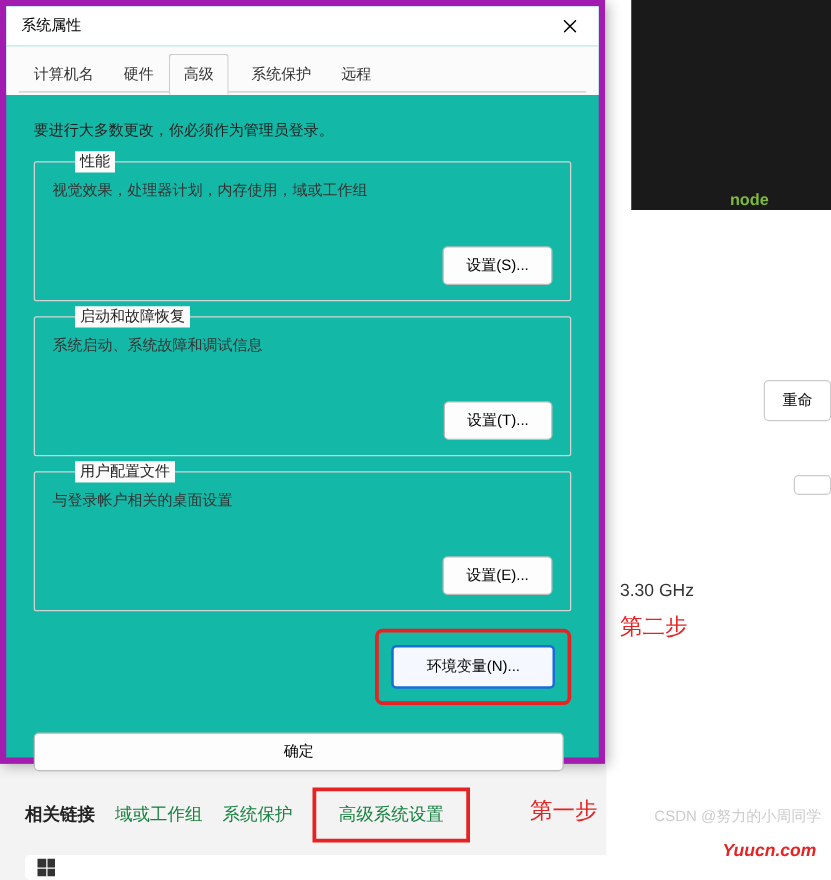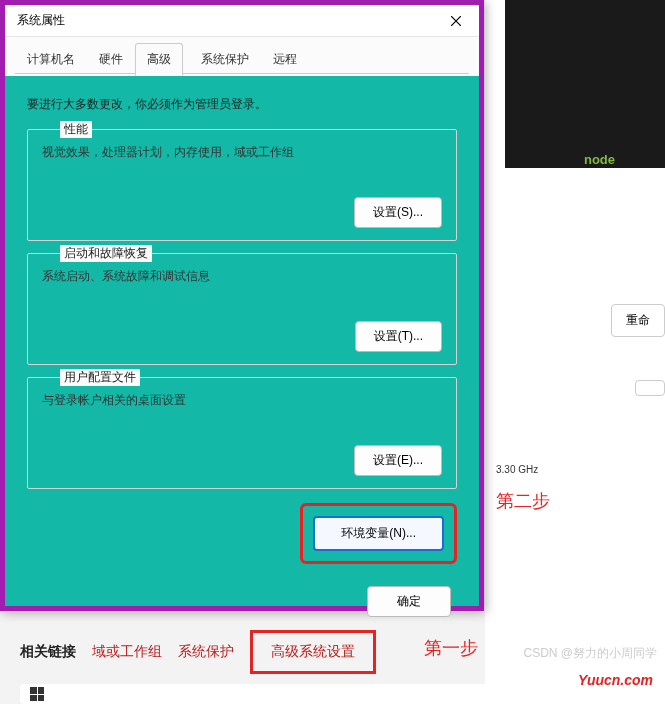--- a/index.html
+++ b/index.html
@@ -25,42 +25,42 @@
     .group-desc { margin-bottom: 36px; color: #333; }
     .group-btn-row { display: flex; justify-content: flex-end; align-items: flex-end; }
     
     .btn { border: 1px solid #bbb; border-radius: 4px; background: #fdfdfd; padding: 6px 18px; font-size: 12px; cursor: pointer; min-width: 84px; text-align: center; color: #000; }
     .btn.disabled { color: #aaa; border-color: #ddd; cursor: default; }
     
     .env-row { display: flex; justify-content: flex-end; margin-top: 14px; margin-bottom: 22px; }
     .env-highlight { border: 3px solid #e62222; border-radius: 6px; padding: 10px; display: inline-block; }
     .env-btn { border: 2px solid #1a6dd6; border-radius: 4px; padding: 7px 26px; font-size: 12px; cursor: pointer; background: #f5f9ff; min-width: 120px; text-align: center; }
     
-    .footer-btns { display: flex; justify-content: flex-end; gap: 10px; padding-right: 6px; }
+    .footer-btns { display: flex; justify-content: flex-end; gap: 10px; padding-right: 6px; flex-direction: column; }
     
     
     .bg-right-strip { position: absolute; right: 0; top: 0; width: 180px; height: 704px; background: #fff; }
     .bg-dark { position: absolute; right: 0; top: 0; width: 160px; height: 168px; background: #1a1a1a; }
     .bg-node { position: absolute; right: 50px; top: 152px; color: #7fb93f; font-size: 13px; font-weight: bold; }
     
     .side-btn { position: absolute; right: 0; border: 1px solid #ccc; border-radius: 4px; background: #fff; padding: 7px 14px; font-size: 12px; cursor: pointer; }
     .side-btn.rename { top: 304px; }
     .side-btn.other { top: 380px; }
-    .side-info { position: absolute; left: 496px; font-size: 10px; color: #333; }
+    .side-info { position: absolute; left: 496px; font-size: 14px; color: #333; }
     .side-info.ghz { top: 464px; }
     
     .annotation { position: absolute; font-size: 18px; color: #e62222; font-family: "SimSun", serif; }
     .annotation.step2 { left: 496px; top: 489px; text-align: center; }
     .annotation.step1 { left: 424px; top: 636px; }
     
     .watermark { position: absolute; right: 8px; bottom: 42px; font-size: 12px; color: #ccc; }
     .credit { position: absolute; right: 12px; bottom: 16px; font-size: 14px; color: #e62222; font-weight: bold; font-style: italic; }
     
     .related-row { position: absolute; left: 20px; top: 630px; display: flex; align-items: center; gap: 16px; font-size: 14px; color: #222; }
-    .related-row .link { color: #b91c1c; cursor: pointer; }
+    .related-row .link { color: #15803d; cursor: pointer; }
     .adv-highlight { border: 3px solid #e62222; padding: 10px 18px; display: inline-block; }
     
     .bottom-card { position: absolute; left: 20px; top: 684px; width: 620px; height: 20px; background: #fff; border-radius: 4px; display: flex; align-items: center; padding-left: 10px; gap: 12px; }
     .win-icon { width: 14px; height: 14px; display: grid; grid-template: 1fr 1fr / 1fr 1fr; gap: 1px; }
     .win-icon div { background: #333; }
   </style>
 </head>
 <body>
 
 <div class="bg-right-strip"></div>

